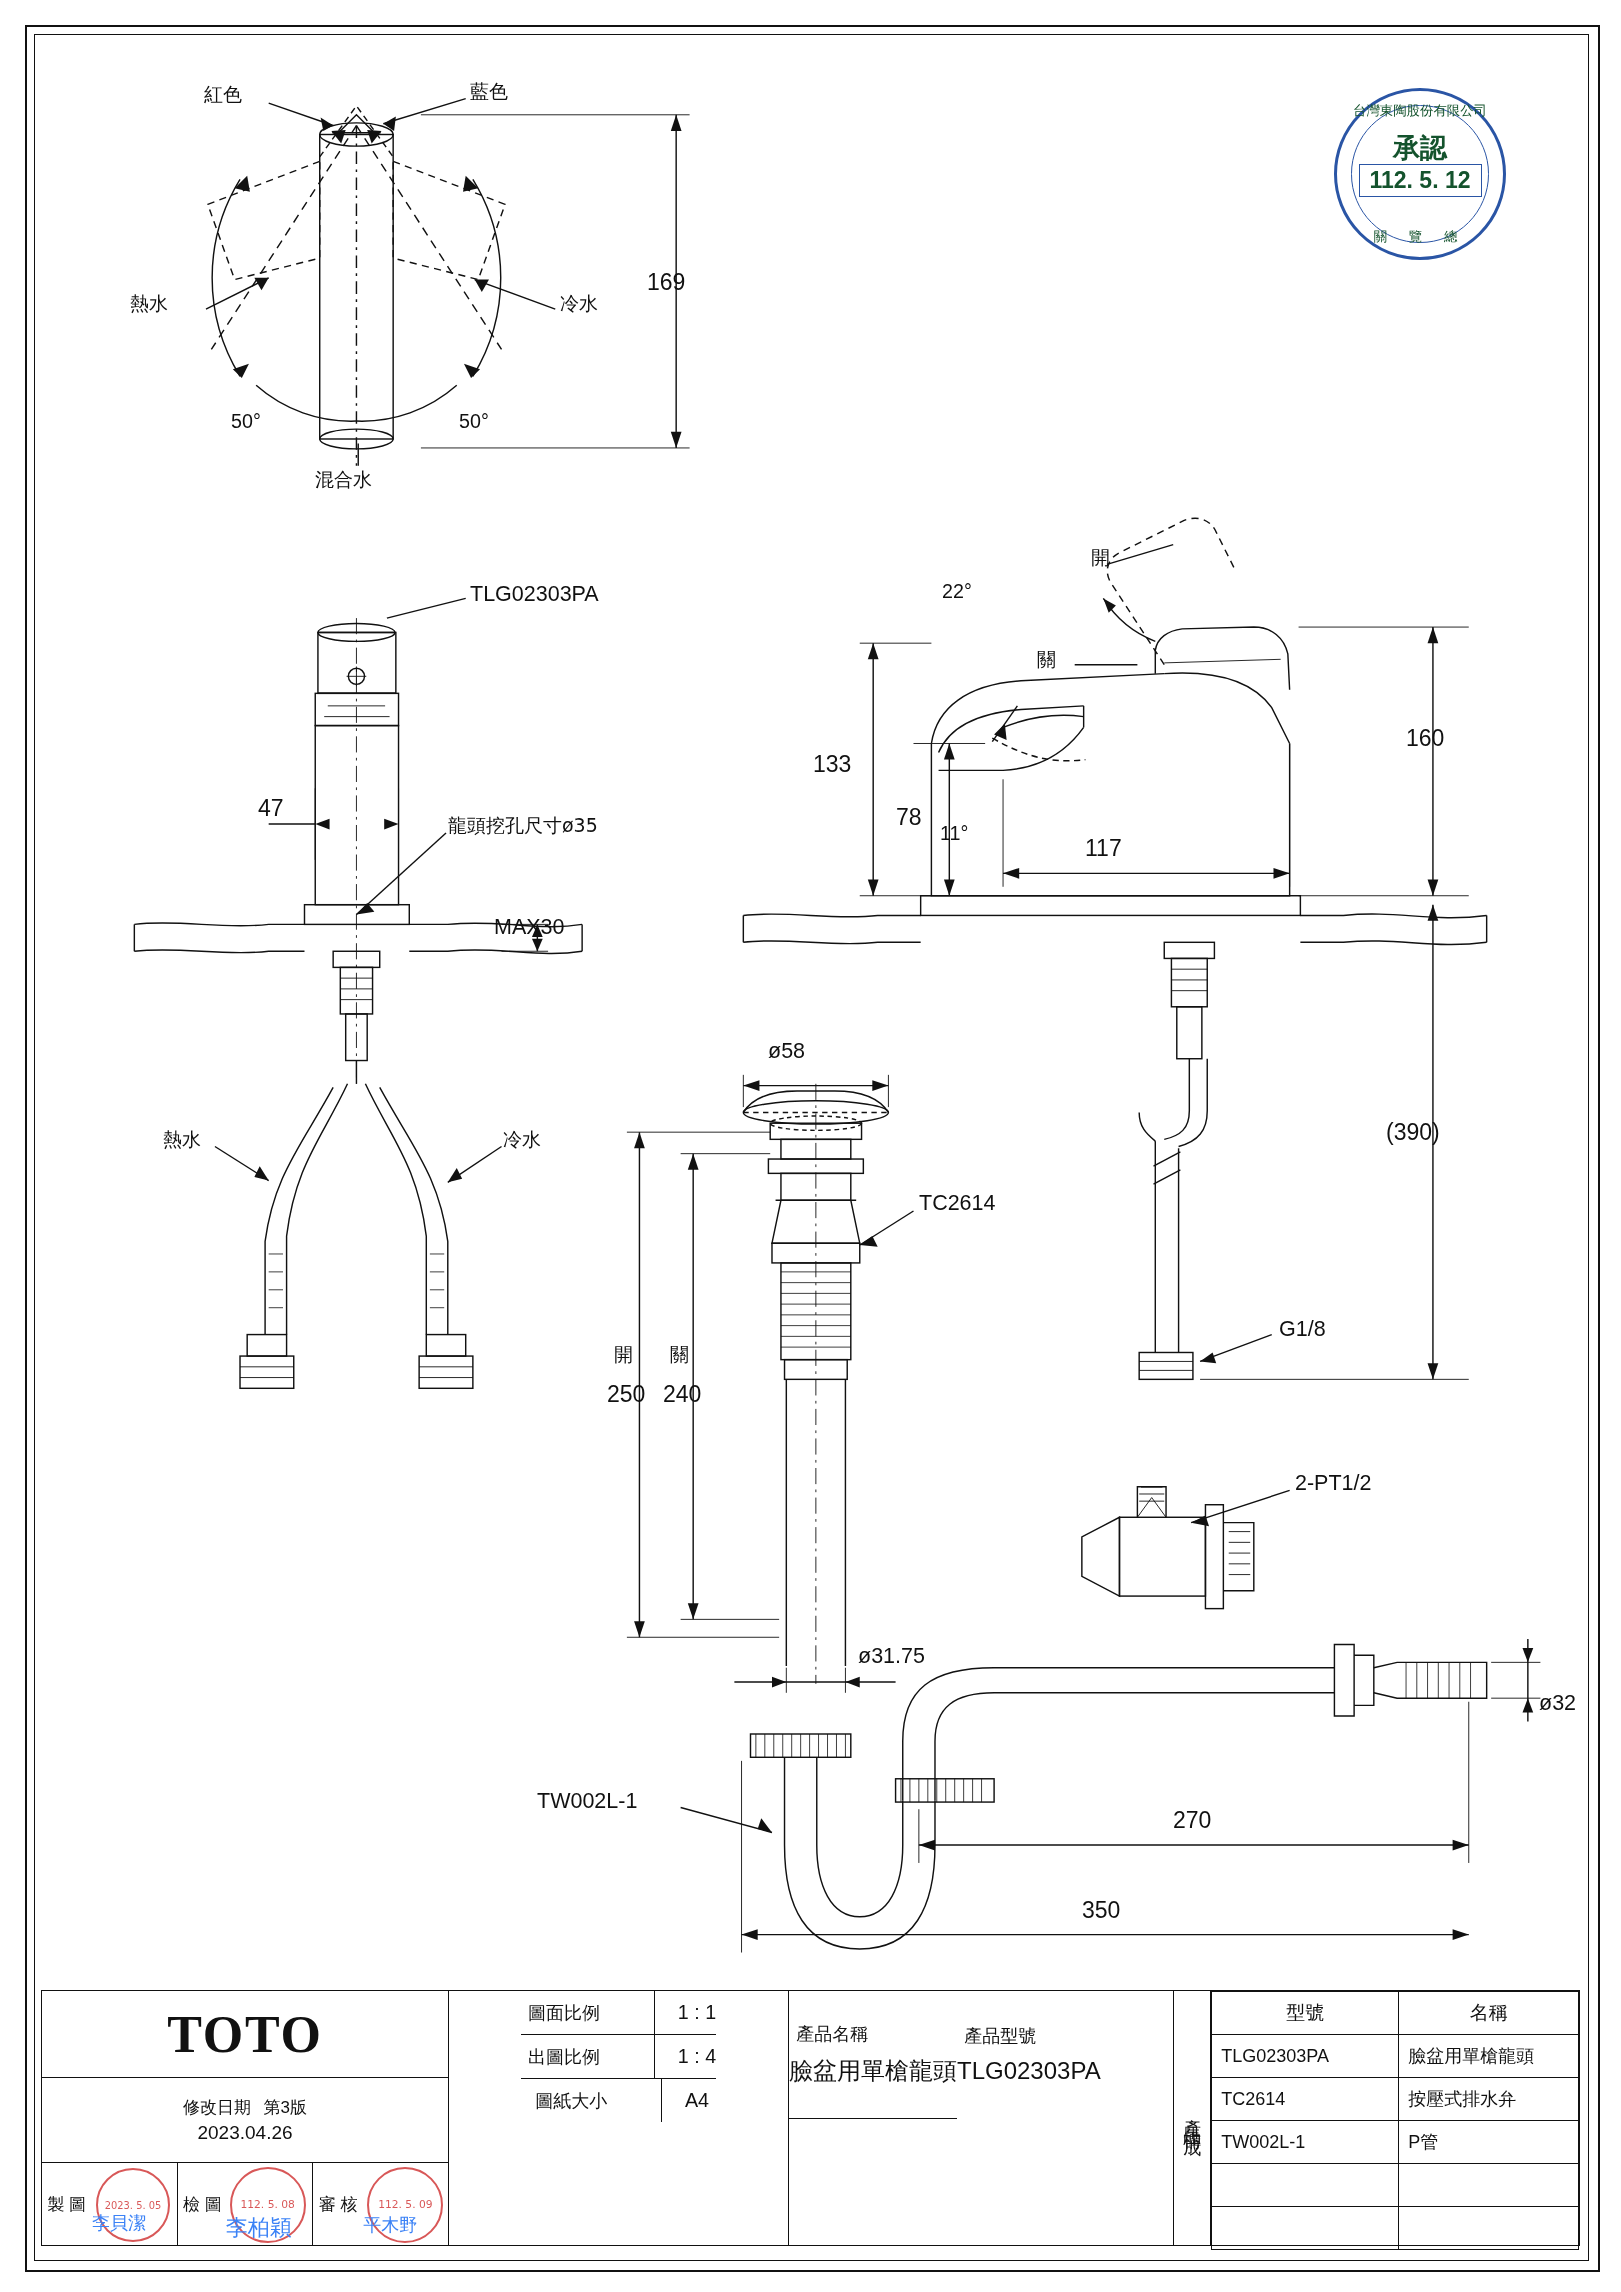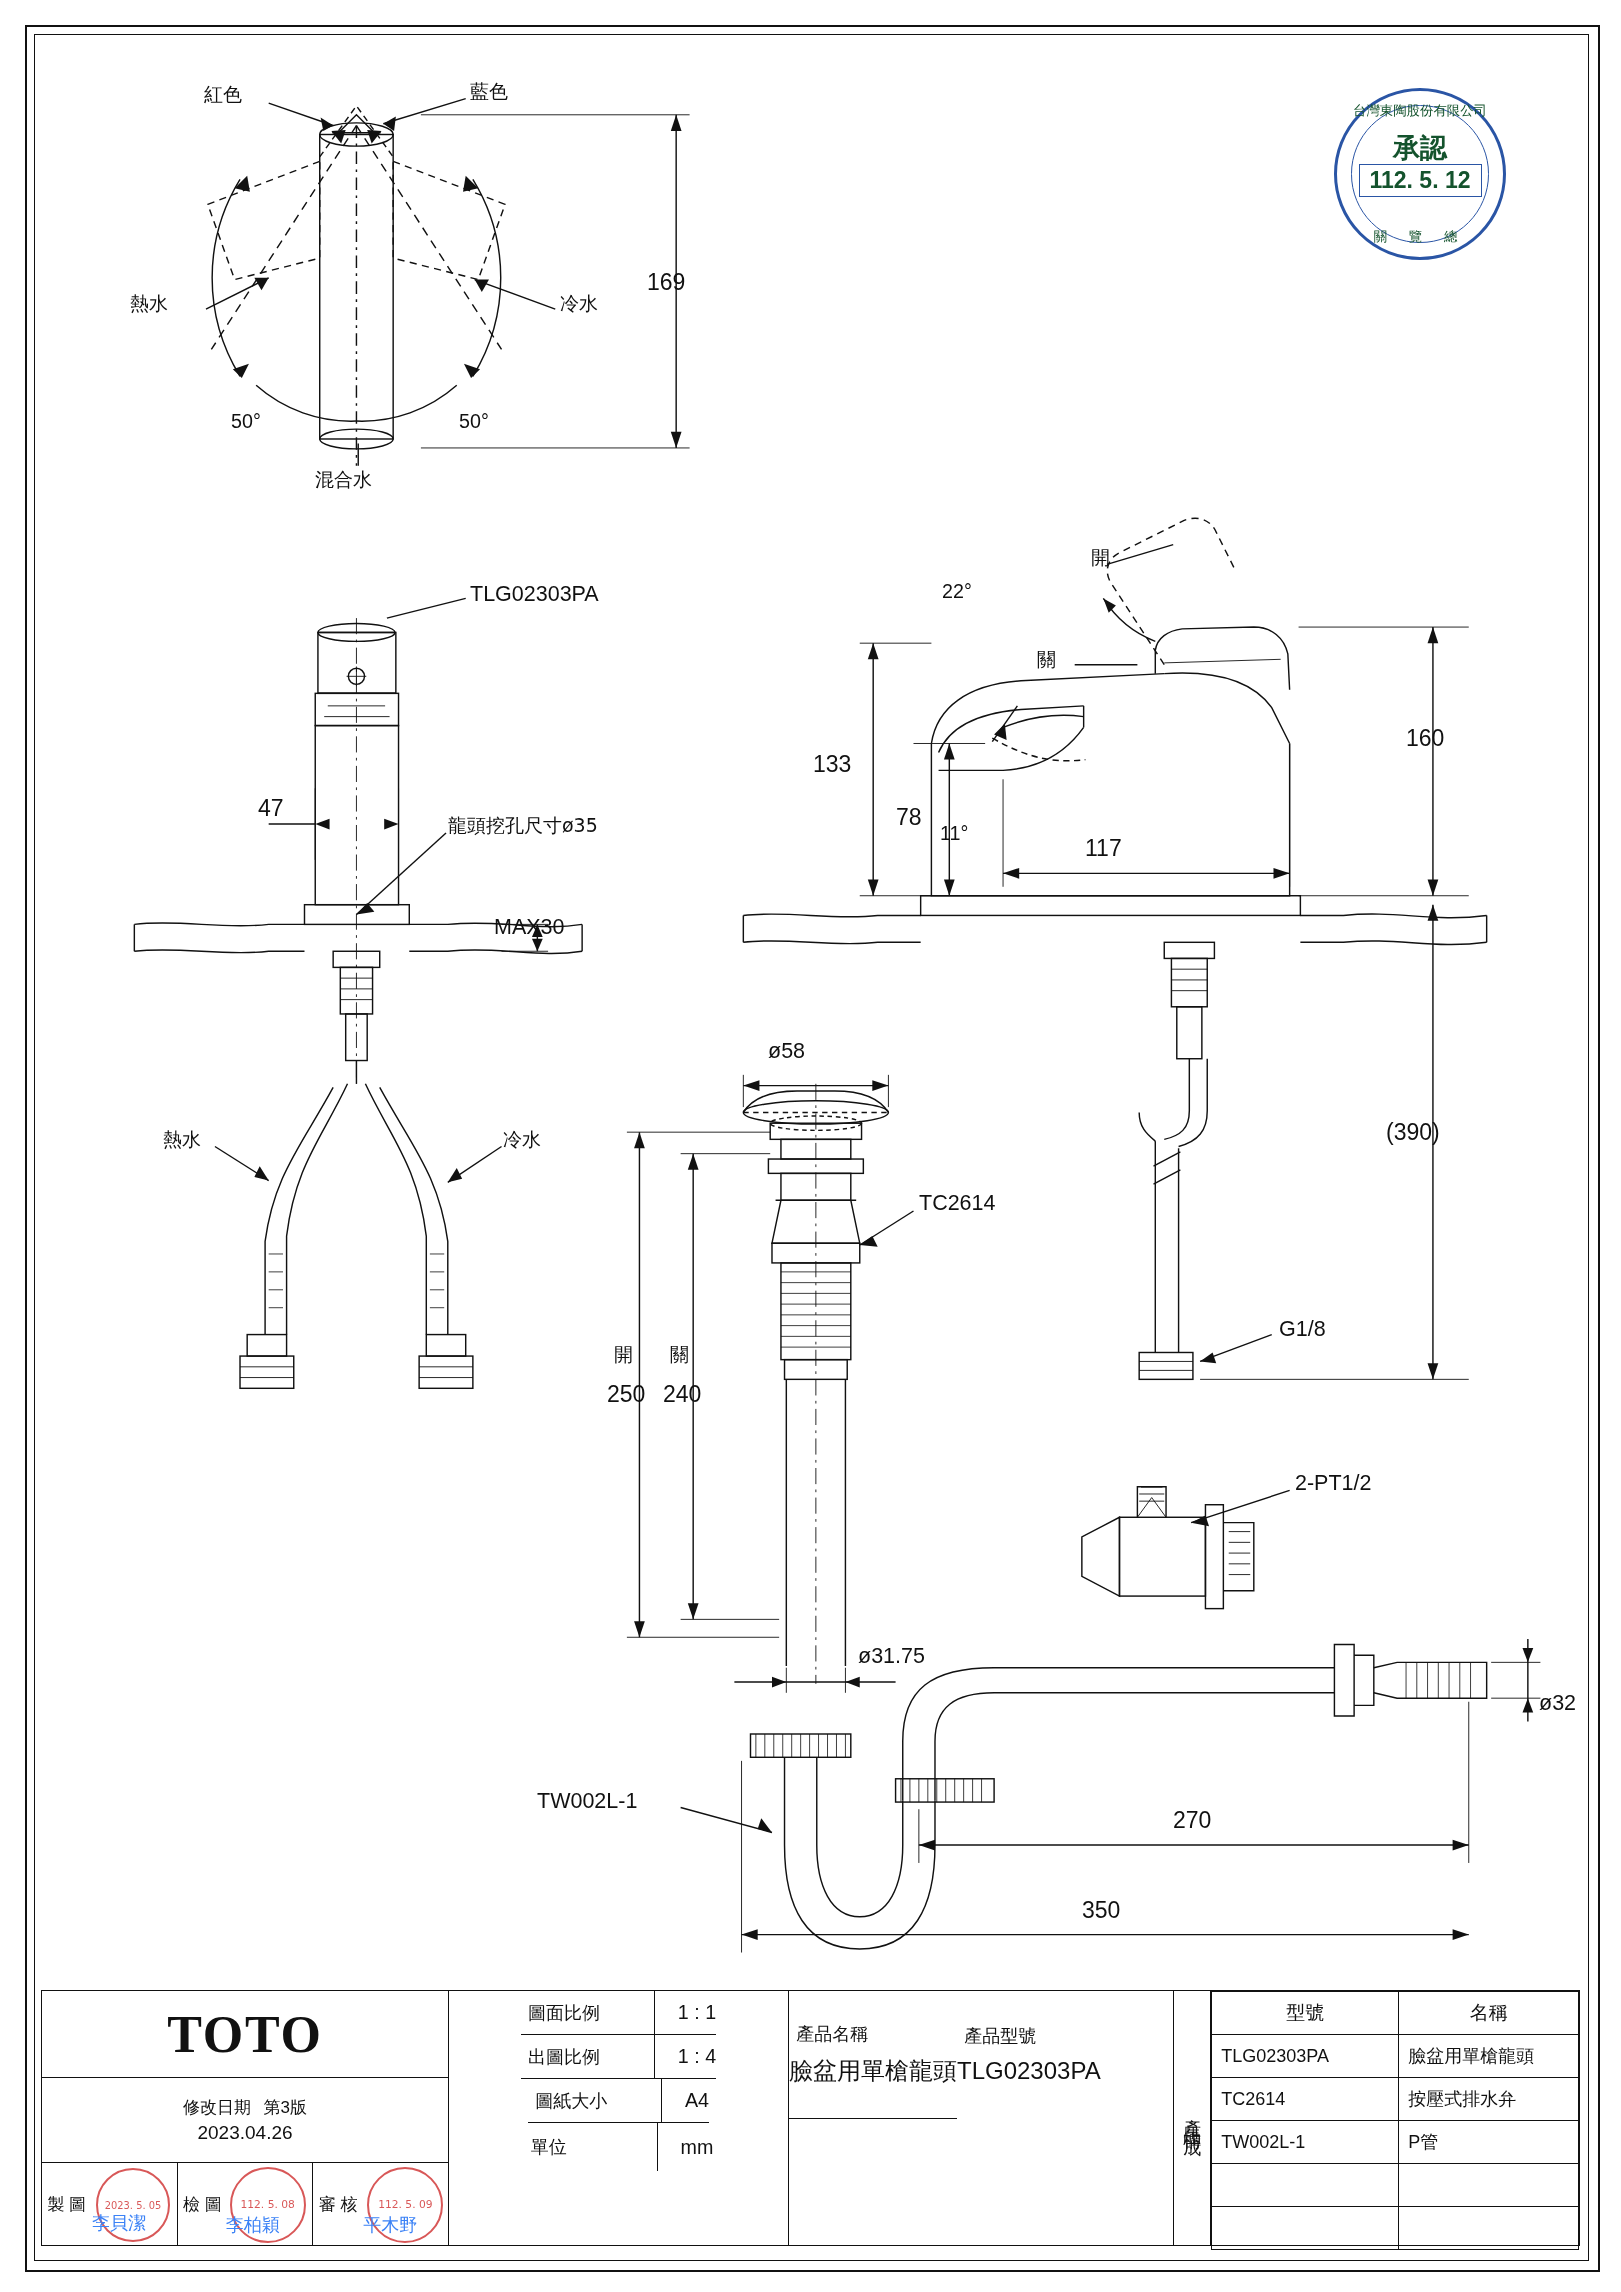--- a/index.html
+++ b/index.html
@@ -486,21 +486,21 @@
           <div class="rstamp" style="left:54px;top:5.4px;width:70px;height:70px;">
             <span style="font-size:9.9px;">2023. 5. 05</span>
           </div>
           <span class="sig" style="left:50px;top:48px;font-size:18px;">李貝潔</span>
         </div>
         <div class="stamp-cell">
           <span class="cap">檢 圖</span>
           <div class="rstamp" style="left:52px;top:3.6px;width:72px;height:72px;">
             <span style="font-size:10.7px;">112. 5. 08</span>
           </div>
-          <span class="sig" style="left:48px;top:50px;font-size:18px;">李柏穎</span>
+          <span class="sig" style="left:48px;top:50px;font-size:22px;">李柏穎</span>
         </div>
         <div class="stamp-cell">
           <span class="cap">審 核</span>
           <div class="rstamp" style="left:54px;top:3.6px;width:72px;height:72px;">
             <span style="font-size:10.7px;">112. 5. 09</span>
           </div>
           <span class="sig" style="left:50px;top:50px;font-size:18px;">平木野</span>
         </div>
       </div>
     </div>
@@ -510,24 +510,20 @@
         <span class="k">圖面比例</span>
         <span class="v">1 : 1</span>
       </div>
       <div class="row">
         <span class="k">出圖比例</span>
         <span class="v">1 : 4</span>
       </div>
       <div class="row">
         <span class="k">圖紙大小</span>
         <span class="v">A4</span>
-      </div>
-      <div class="row" style="height:48px;">
-        <span class="k">單位</span>
-        <span class="v">mm</span>
       </div>
     </div>
 
     <div class="tb-cell tb-name">
       <div class="half top">
         <span class="cap">產品名稱</span>
         <span class="val">臉盆用單槍龍頭</span>
       </div>
       <div class="half">
         <span class="cap">產品型號</span>

